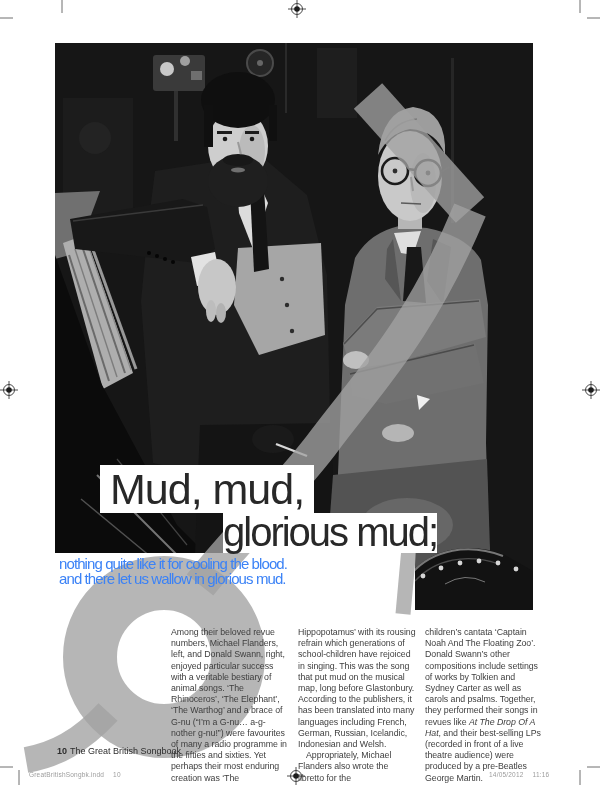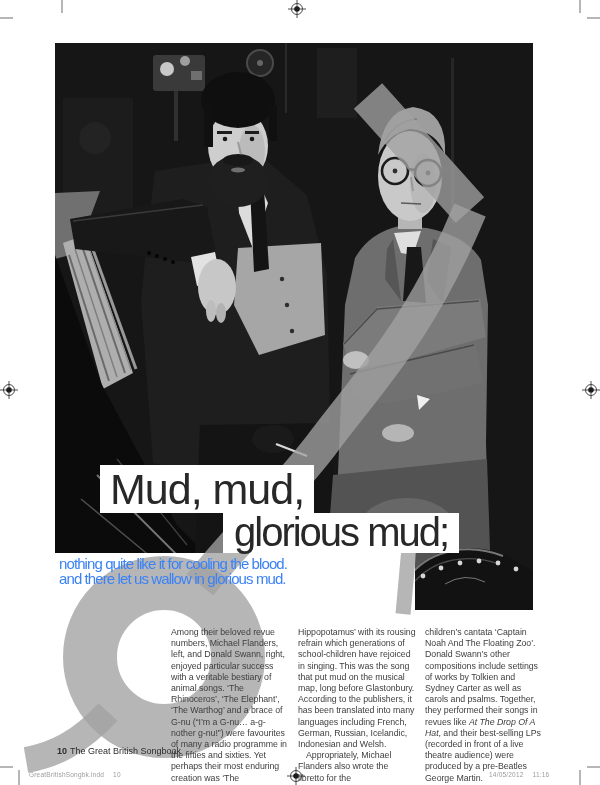--- a/index.html
+++ b/index.html
@@ -8,21 +8,21 @@
     font-family:"Liberation Sans",sans-serif;overflow:hidden;
   }
   .photo{position:absolute;left:55px;top:43px;width:478px;height:567px;z-index:1;}
   .photo svg{display:block;}
   .watermark{position:absolute;left:0;top:0;width:600px;height:785px;z-index:2;pointer-events:none;}
   .hbox{
     position:absolute;background:#ffffff;color:#282828;z-index:3;
     white-space:nowrap;font-weight:400;
   }
   .hbox1{left:100px;top:465px;height:48px;line-height:49px;font-size:43px;letter-spacing:-1px;padding:0 10px;}
-  .hbox2{left:223px;top:513px;height:40px;line-height:38px;font-size:40px;letter-spacing:-2px;padding:0 11px;}
+  .hbox2{left:223px;top:513px;height:40px;line-height:38px;font-size:40px;letter-spacing:-2px;padding:0 0;}
   .subhead{
     position:absolute;left:59px;top:557px;z-index:10;color:#3b82f6;
     font-size:15px;line-height:14.6px;letter-spacing:-0.9px;
   }
   .bodycols{
     position:absolute;left:171px;top:627px;width:374px;z-index:10;display:flex;gap:9px;
     font-size:8.8px;line-height:11.2px;color:#3e3e3e;letter-spacing:-0.05px;
   }
   .bodycols .col{width:118px;}
   .bodycols p{margin:0;}

